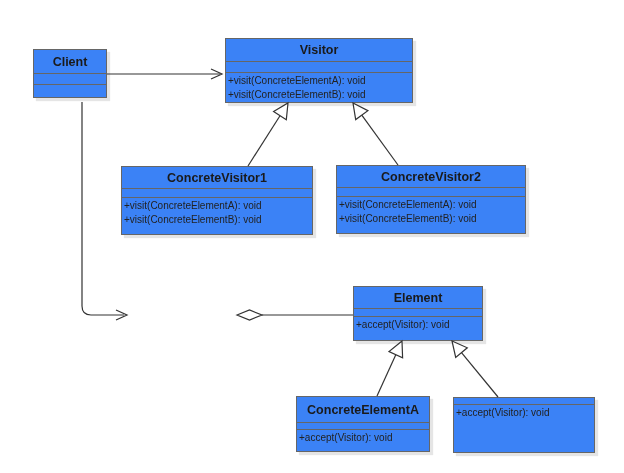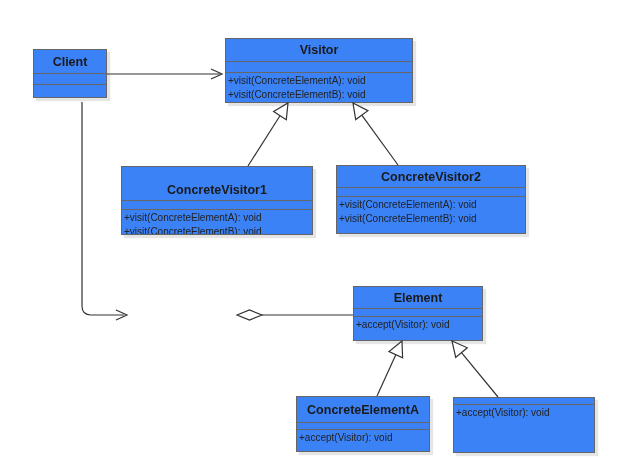--- a/index.html
+++ b/index.html
@@ -130,21 +130,21 @@
   <div class="uml-class" style="left:225px; top:38px; width:188px; height:65px;">
     <div class="uml-title" style="height:23px;">Visitor</div>
     <div class="uml-attrs" style="height:11px;"></div>
     <div class="uml-methods">
       <div>+visit(ConcreteElementA): void</div>
       <div>+visit(ConcreteElementB): void</div>
     </div>
   </div>
 
   <div class="uml-class" style="left:121px; top:166px; width:192px; height:69px;">
-    <div class="uml-title" style="height:22px;margin-top:12px;">ConcreteVisitor1</div>
+    <div class="uml-title" style="height:22px;">ConcreteVisitor1</div>
     <div class="uml-attrs" style="height:9px;"></div>
     <div class="uml-methods">
       <div>+visit(ConcreteElementA): void</div>
       <div>+visit(ConcreteElementB): void</div>
     </div>
   </div>
 
   <div class="uml-class" style="left:336px; top:165px; width:190px; height:69px;">
     <div class="uml-title" style="height:22px;">ConcreteVisitor2</div>
     <div class="uml-attrs" style="height:9px;"></div>

